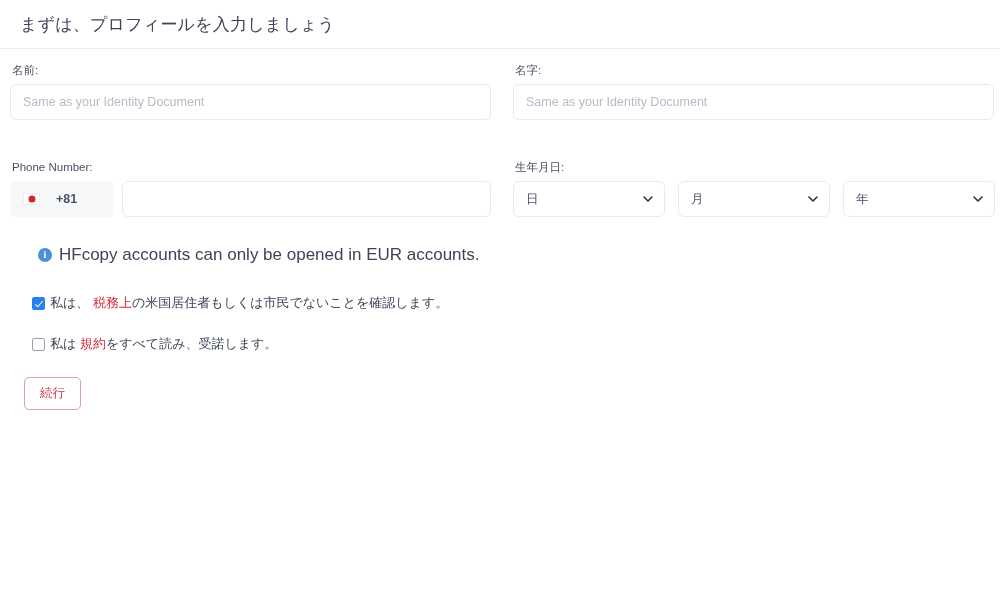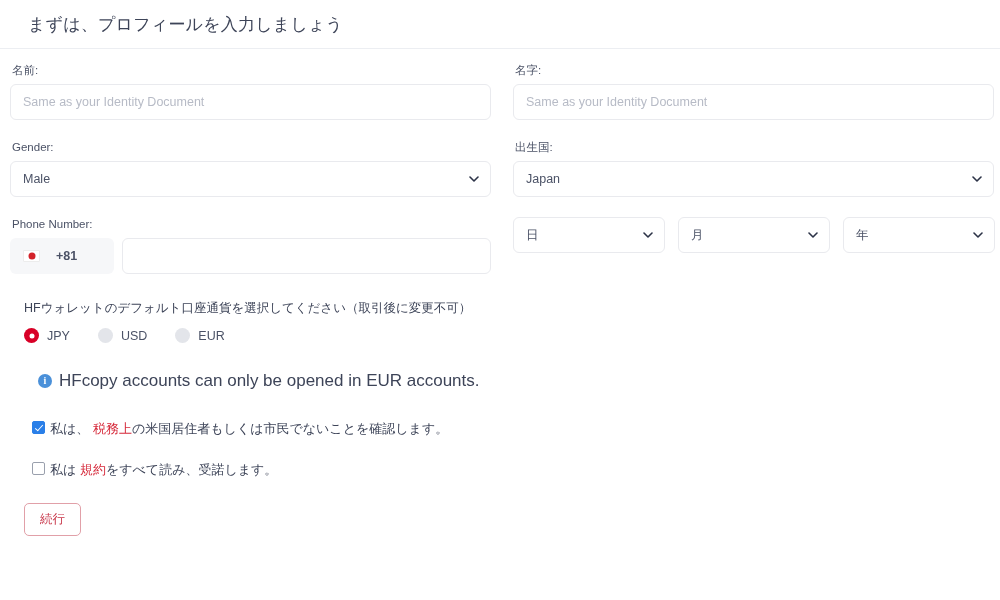--- a/index.html
+++ b/index.html
@@ -19,21 +19,21 @@
     width: 1000px;
     height: 600px;
     background: #ffffff;
   }
 
   
   .header {
     height: 49px;
     display: flex;
     align-items: center;
-    padding: 0 28px;
+    padding: 0 20px;
     border-bottom: 1px solid #eceef2;
   }
   .header-title {
     font-size: 17px;
     font-weight: 400;
     color: #3d4458;
     letter-spacing: 0.2px;
   }
 
   
@@ -233,20 +233,21 @@
     font-family: "Liberation Serif", serif;
   }
   .info-text {
     font-size: 17px;
     color: #3d4458;
   }
 
   
   .consent {
     display: flex;
+    align-items: center;
     gap: 5px;
     margin-left: 22px;
   }
   .consent.first { margin-top: 30px; }
   .consent.second { margin-top: 25px; }
 
   .cb {
     width: 13px;
     height: 13px;
     border: 1px solid #9aa0ad;
@@ -315,61 +316,38 @@
       <div class="col">
         <div class="field-label">名字:</div>
         <div class="text-input">
           <span class="ph">Same as your Identity Document</span>
         </div>
       </div>
     </div>
 
     <div class="row-gap"></div>
 
-    <div class="row">
-      <div class="col">
-        <div class="field-label">Gender:</div>
-        <div class="select-box">
-          <span class="select-value">Male</span>
-          <span class="chevron">
-            <svg viewBox="0 0 10 10" width="10" height="10">
-                <path d="M1 3 L5 7 L9 3" stroke="#2c3347" stroke-width="1.6" fill="none" stroke-linecap="round" stroke-linejoin="round"></path>
-              </svg>
-          </span>
-        </div>
-      </div>
-      <div class="col">
-        <div class="field-label">出生国:</div>
-        <div class="select-box">
-          <span class="select-value">Japan</span>
-          <span class="chevron">
-            <svg viewBox="0 0 10 10" width="10" height="10">
-                <path d="M1 3 L5 7 L9 3" stroke="#2c3347" stroke-width="1.6" fill="none" stroke-linecap="round" stroke-linejoin="round"></path>
-              </svg>
-          </span>
-        </div>
-      </div>
-    </div>
 
     <div class="row-gap"></div>
 
     <div class="row">
       <div class="col">
         <div class="field-label">Phone Number:</div>
         <div class="phone-wrap">
           <div class="country-code">
             <span class="flag-jp"></span>
             <span class="cc-text">+81</span>
           </div>
           <div class="phone-input">
             <span></span>
           </div>
         </div>
       </div>
       <div class="col">
+        <div class="field-label">生年月日:</div>
         <div class="dob-wrap">
           <div class="select-box dob-select">
             <span class="select-value">日</span>
             <span class="chevron">
               <svg viewBox="0 0 10 10" width="10" height="10">
                   <path d="M1 3 L5 7 L9 3" stroke="#2c3347" stroke-width="1.6" fill="none" stroke-linecap="round" stroke-linejoin="round"></path>
                 </svg>
             </span>
           </div>
           <div class="select-box dob-select">
@@ -385,37 +363,20 @@
             <span class="chevron">
               <svg viewBox="0 0 10 10" width="10" height="10">
                   <path d="M1 3 L5 7 L9 3" stroke="#2c3347" stroke-width="1.6" fill="none" stroke-linecap="round" stroke-linejoin="round"></path>
                 </svg>
             </span>
           </div>
         </div>
       </div>
     </div>
 
-    <div class="currency-block">
-      <div class="currency-title">HFウォレットのデフォルト口座通貨を選択してください（取引後に変更不可）</div>
-      <div class="radio-group">
-        <div class="radio-item checked">
-          <span class="radio-dot"></span>
-          <span class="radio-label">JPY</span>
-        </div>
-        <div class="radio-item">
-          <span class="radio-dot"></span>
-          <span class="radio-label">USD</span>
-        </div>
-        <div class="radio-item">
-          <span class="radio-dot"></span>
-          <span class="radio-label">EUR</span>
-        </div>
-      </div>
-    </div>
 
     <div class="info-note">
       <span class="info-icon">i</span>
       <span class="info-text">HFcopy accounts can only be opened in EUR accounts.</span>
     </div>
 
     <div class="consent first">
       <span class="cb checked"></span>
       <span class="consent-text"><span>私は、 </span><span class="link-red">税務上</span><span>の米国居住者もしくは市民でないことを確認します。</span></span>
     </div>

